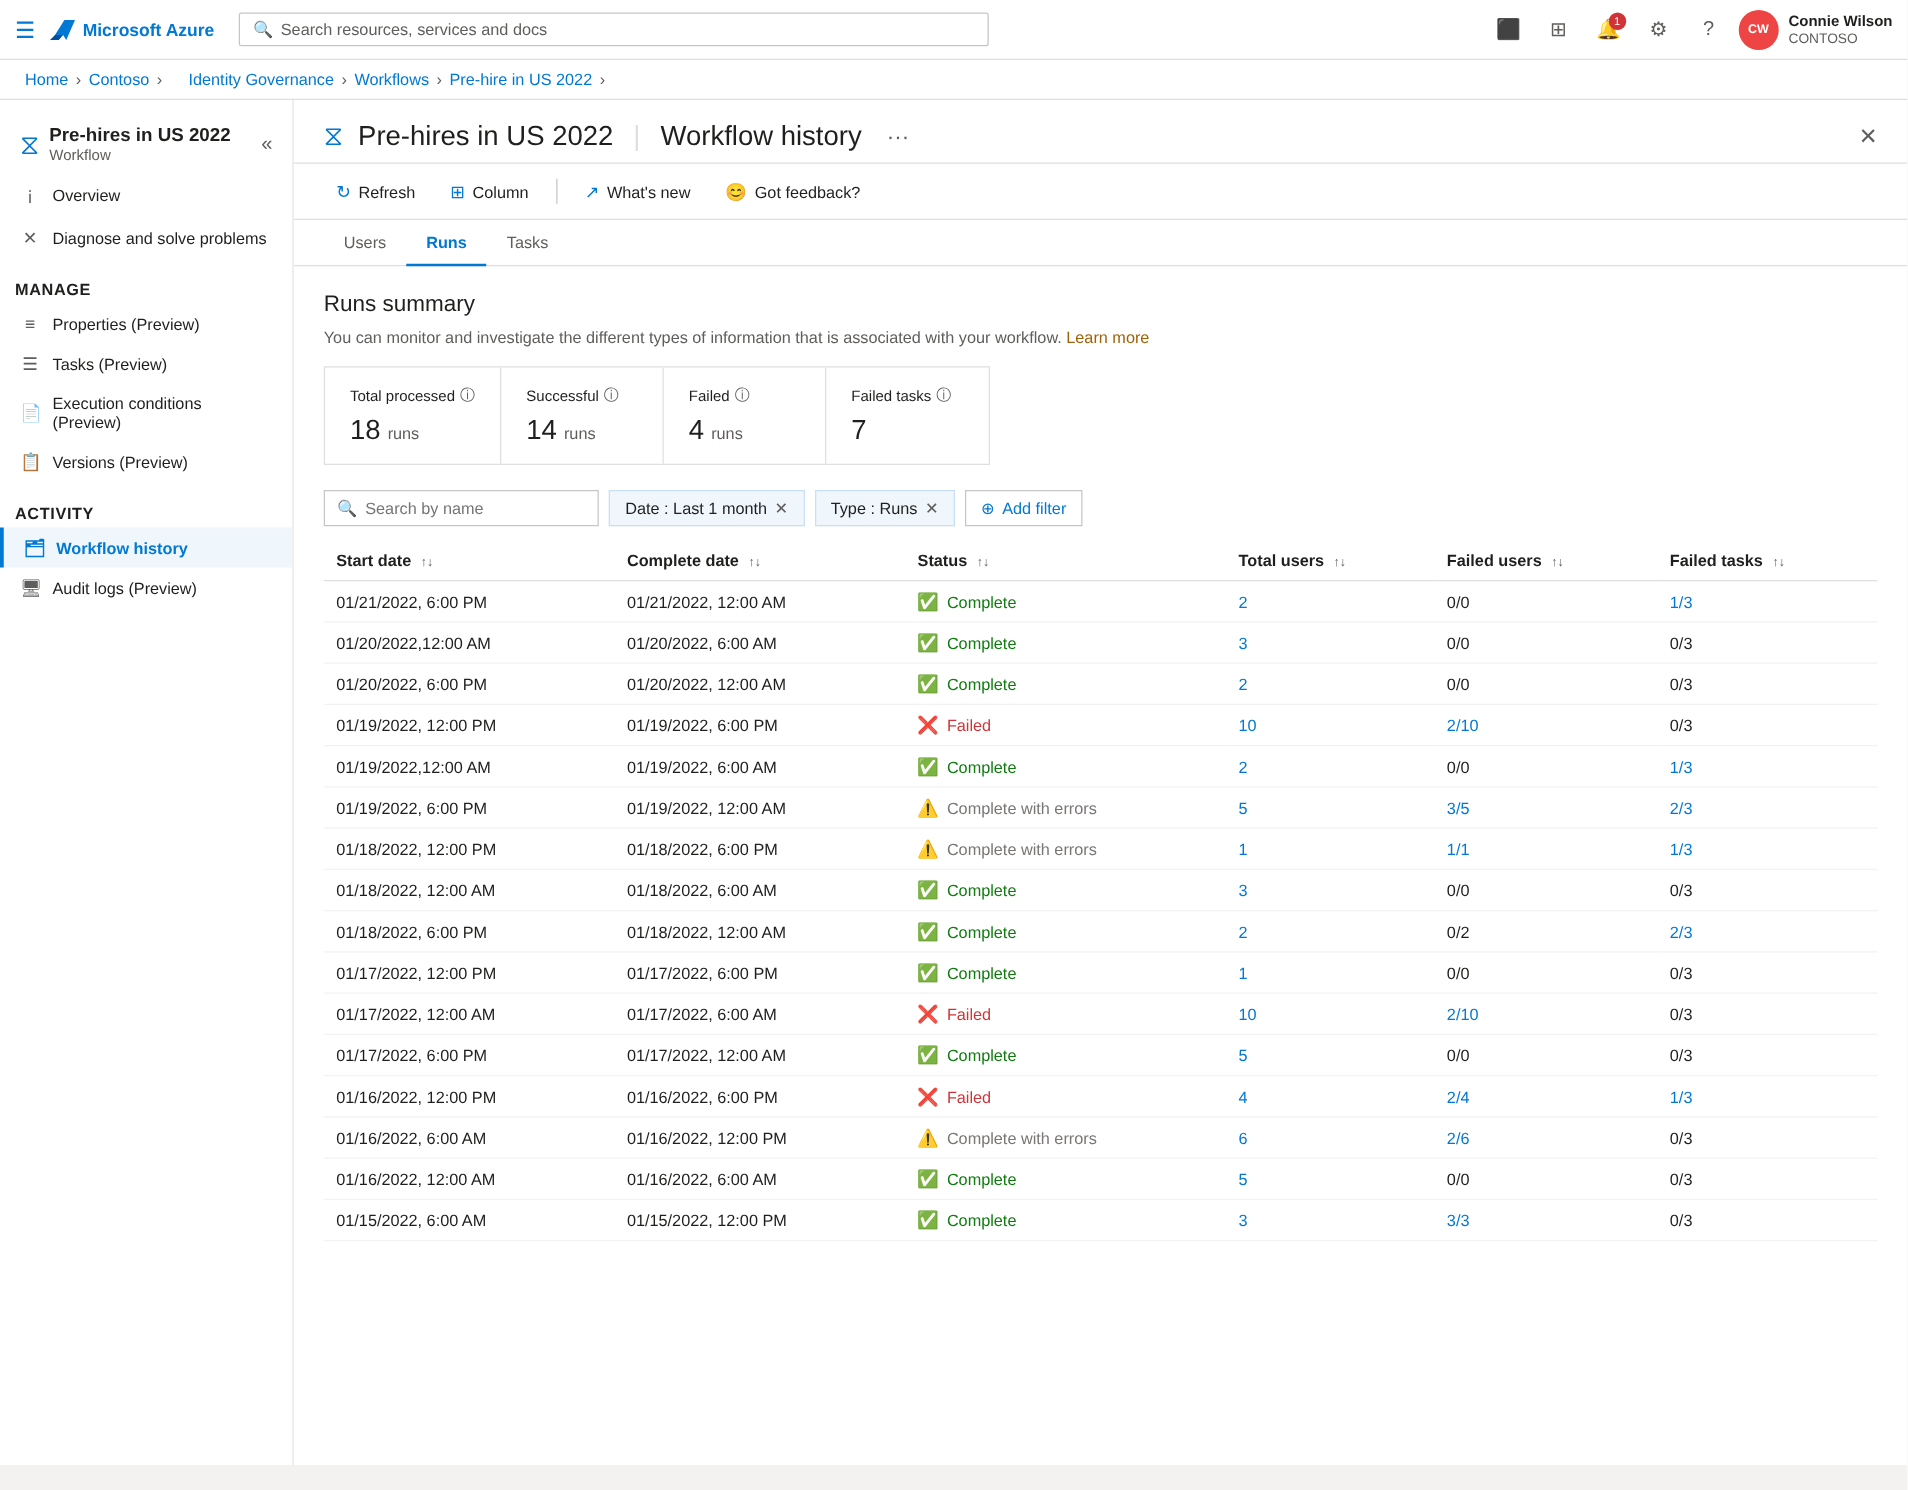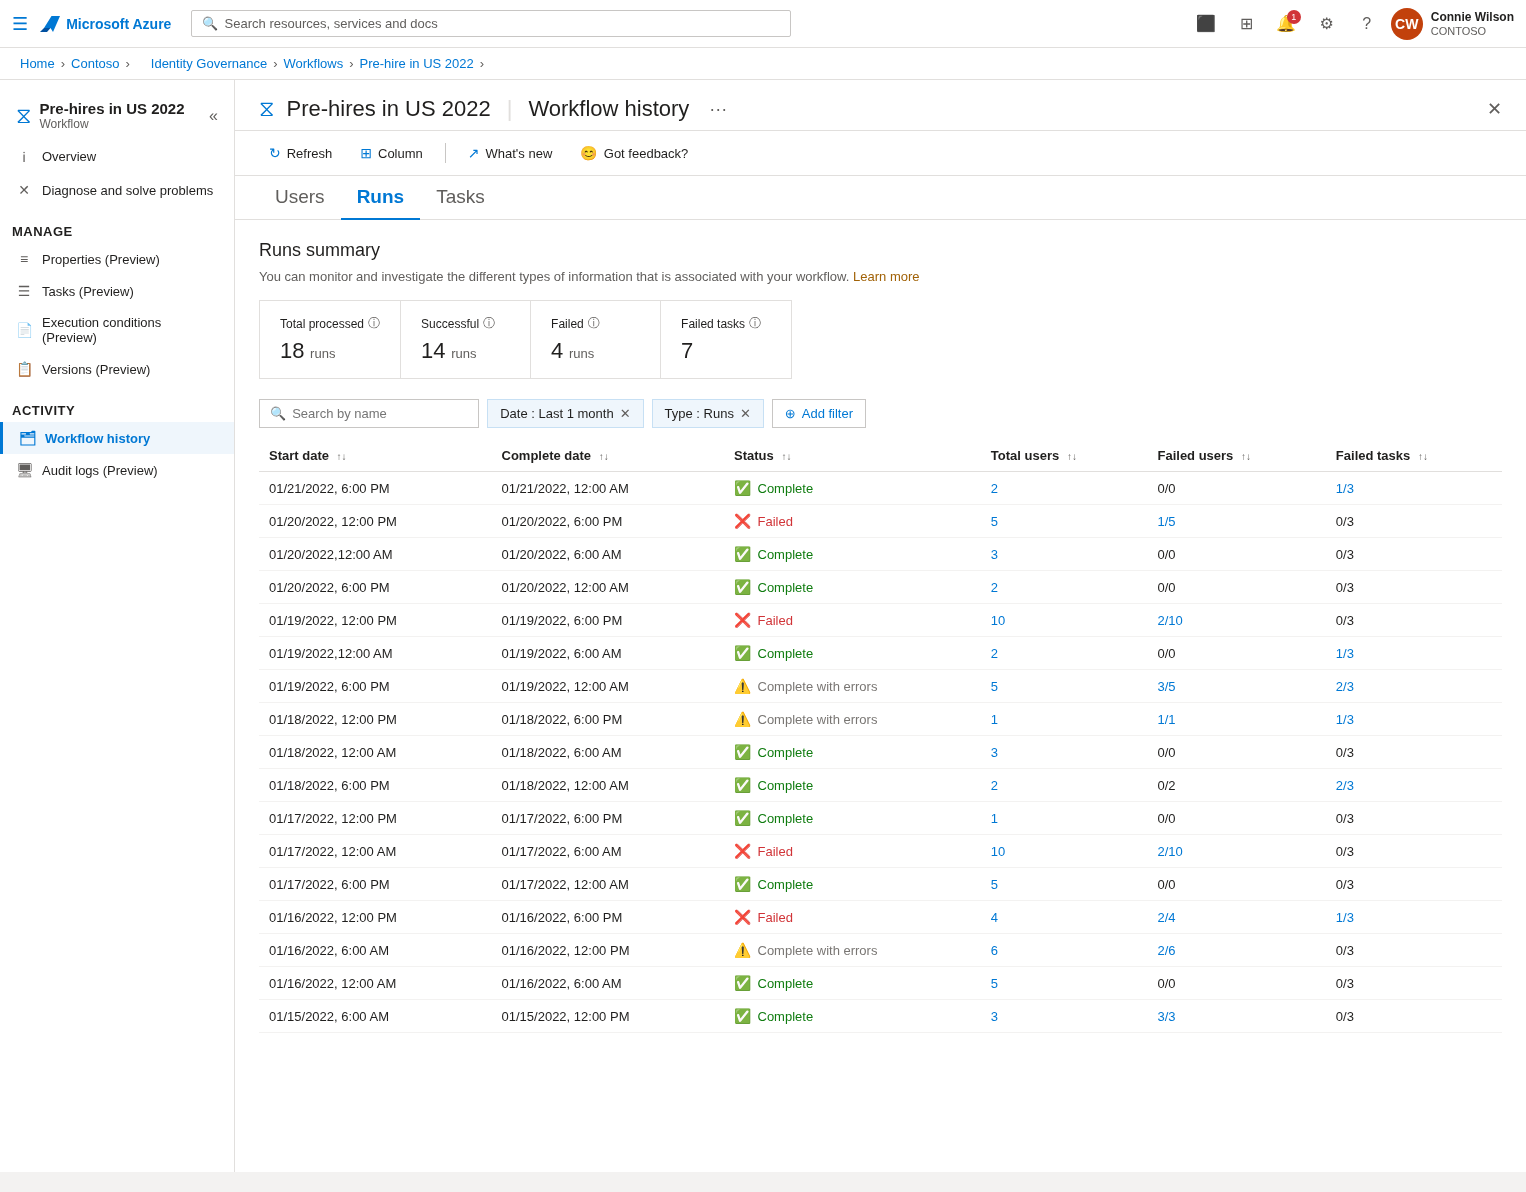--- a/index.html
+++ b/index.html
@@ -21,21 +21,21 @@
     .search-bar {
       flex: 1; max-width: 600px;
       border: 1px solid #c8c6c4; border-radius: 2px;
       padding: 5px 10px; display: flex; align-items: center; gap: 6px;
       background: #fff; color: #605e5c; font-size: 13px;
     }
     .nav-icons { display: flex; align-items: center; gap: 8px; margin-left: auto; }
     .nav-icon { width: 32px; height: 32px; display: flex; align-items: center; justify-content: center; cursor: pointer; color: #605e5c; font-size: 16px; position: relative; }
     .badge { position: absolute; top: 2px; right: 2px; background: #d13438; color: #fff; border-radius: 50%; width: 14px; height: 14px; font-size: 9px; display: flex; align-items: center; justify-content: center; }
     .user-info { display: flex; align-items: center; gap: 8px; cursor: pointer; }
-    .avatar { width: 32px; height: 32px; border-radius: 50%; background: #c2410c; display: flex; align-items: center; justify-content: center; color: #fff; font-size: 14px; font-weight: 600; overflow: hidden; }
+    .avatar { width: 32px; height: 32px; border-radius: 50%; background: #ef4444; display: flex; align-items: center; justify-content: center; color: #fff; font-size: 10px; font-weight: 600; overflow: hidden; }
     .user-name { font-size: 12px; font-weight: 600; line-height: 1.3; }
     .user-org { font-size: 11px; color: #605e5c; }
 
     
     .breadcrumb {
       background: #fff;
       padding: 8px 20px;
       border-bottom: 1px solid #e1dfdd;
       display: flex; align-items: center; gap: 6px; font-size: 13px; color: #0078d4;
     }
@@ -87,21 +87,21 @@
       display: flex; align-items: center; gap: 6px;
       padding: 6px 10px; cursor: pointer; font-size: 13px; color: #201f1e;
       border: none; background: transparent;
     }
     .toolbar-sep { width: 1px; height: 20px; background: #c8c6c4; margin: 0 4px; }
     .toolbar-icon { font-size: 14px; color: #0078d4; }
 
     
     .tabs { display: flex; padding: 0 24px; border-bottom: 1px solid #e1dfdd; }
     .tab {
-      padding: 10px 16px; cursor: pointer; font-size: 19px; color: #605e5c;
+      padding: 10px 16px; cursor: pointer; font-size: 13px; color: #605e5c;
       border-bottom: 2px solid transparent; margin-bottom: -1px;
     }
     .tab.active { color: #0078d4; border-bottom-color: #0078d4; font-weight: 600; }
 
     
     .content-inner { padding: 20px 24px; }
     .section-title { font-size: 18px; font-weight: 400; margin-bottom: 8px; }
     .section-desc { font-size: 13px; color: #605e5c; margin-bottom: 16px; }
     .learn-more { color: #a16207; text-decoration: none; cursor: pointer; }
 
@@ -377,30 +377,20 @@
     <td>01/21/2022, 6:00 PM</td>
     <td>01/21/2022, 12:00 AM</td>
     <td>
                 <span class="status-complete"><span class="status-icon-complete">✅</span> Complete</span>
               </td>
     <td><a class="link-cell">2</a></td>
     <td><span>0/0</span></td>
     <td><a class="link-cell">1/3</a></td>
   </tr>
             <tr>
-    <td>01/20/2022, 12:00 PM</td>
-    <td>01/20/2022, 6:00 PM</td>
-    <td>
-                <span class="status-failed"><span class="status-icon-failed">❌</span> Failed</span>
-              </td>
-    <td><a class="link-cell">5</a></td>
-    <td><a class="link-cell">1/5</a></td>
-    <td><span>0/3</span></td>
-  </tr>
-            <tr>
     <td>01/20/2022,12:00 AM</td>
     <td>01/20/2022, 6:00 AM</td>
     <td>
                 <span class="status-complete"><span class="status-icon-complete">✅</span> Complete</span>
               </td>
     <td><a class="link-cell">3</a></td>
     <td><span>0/0</span></td>
     <td><span>0/3</span></td>
   </tr>
             <tr>

